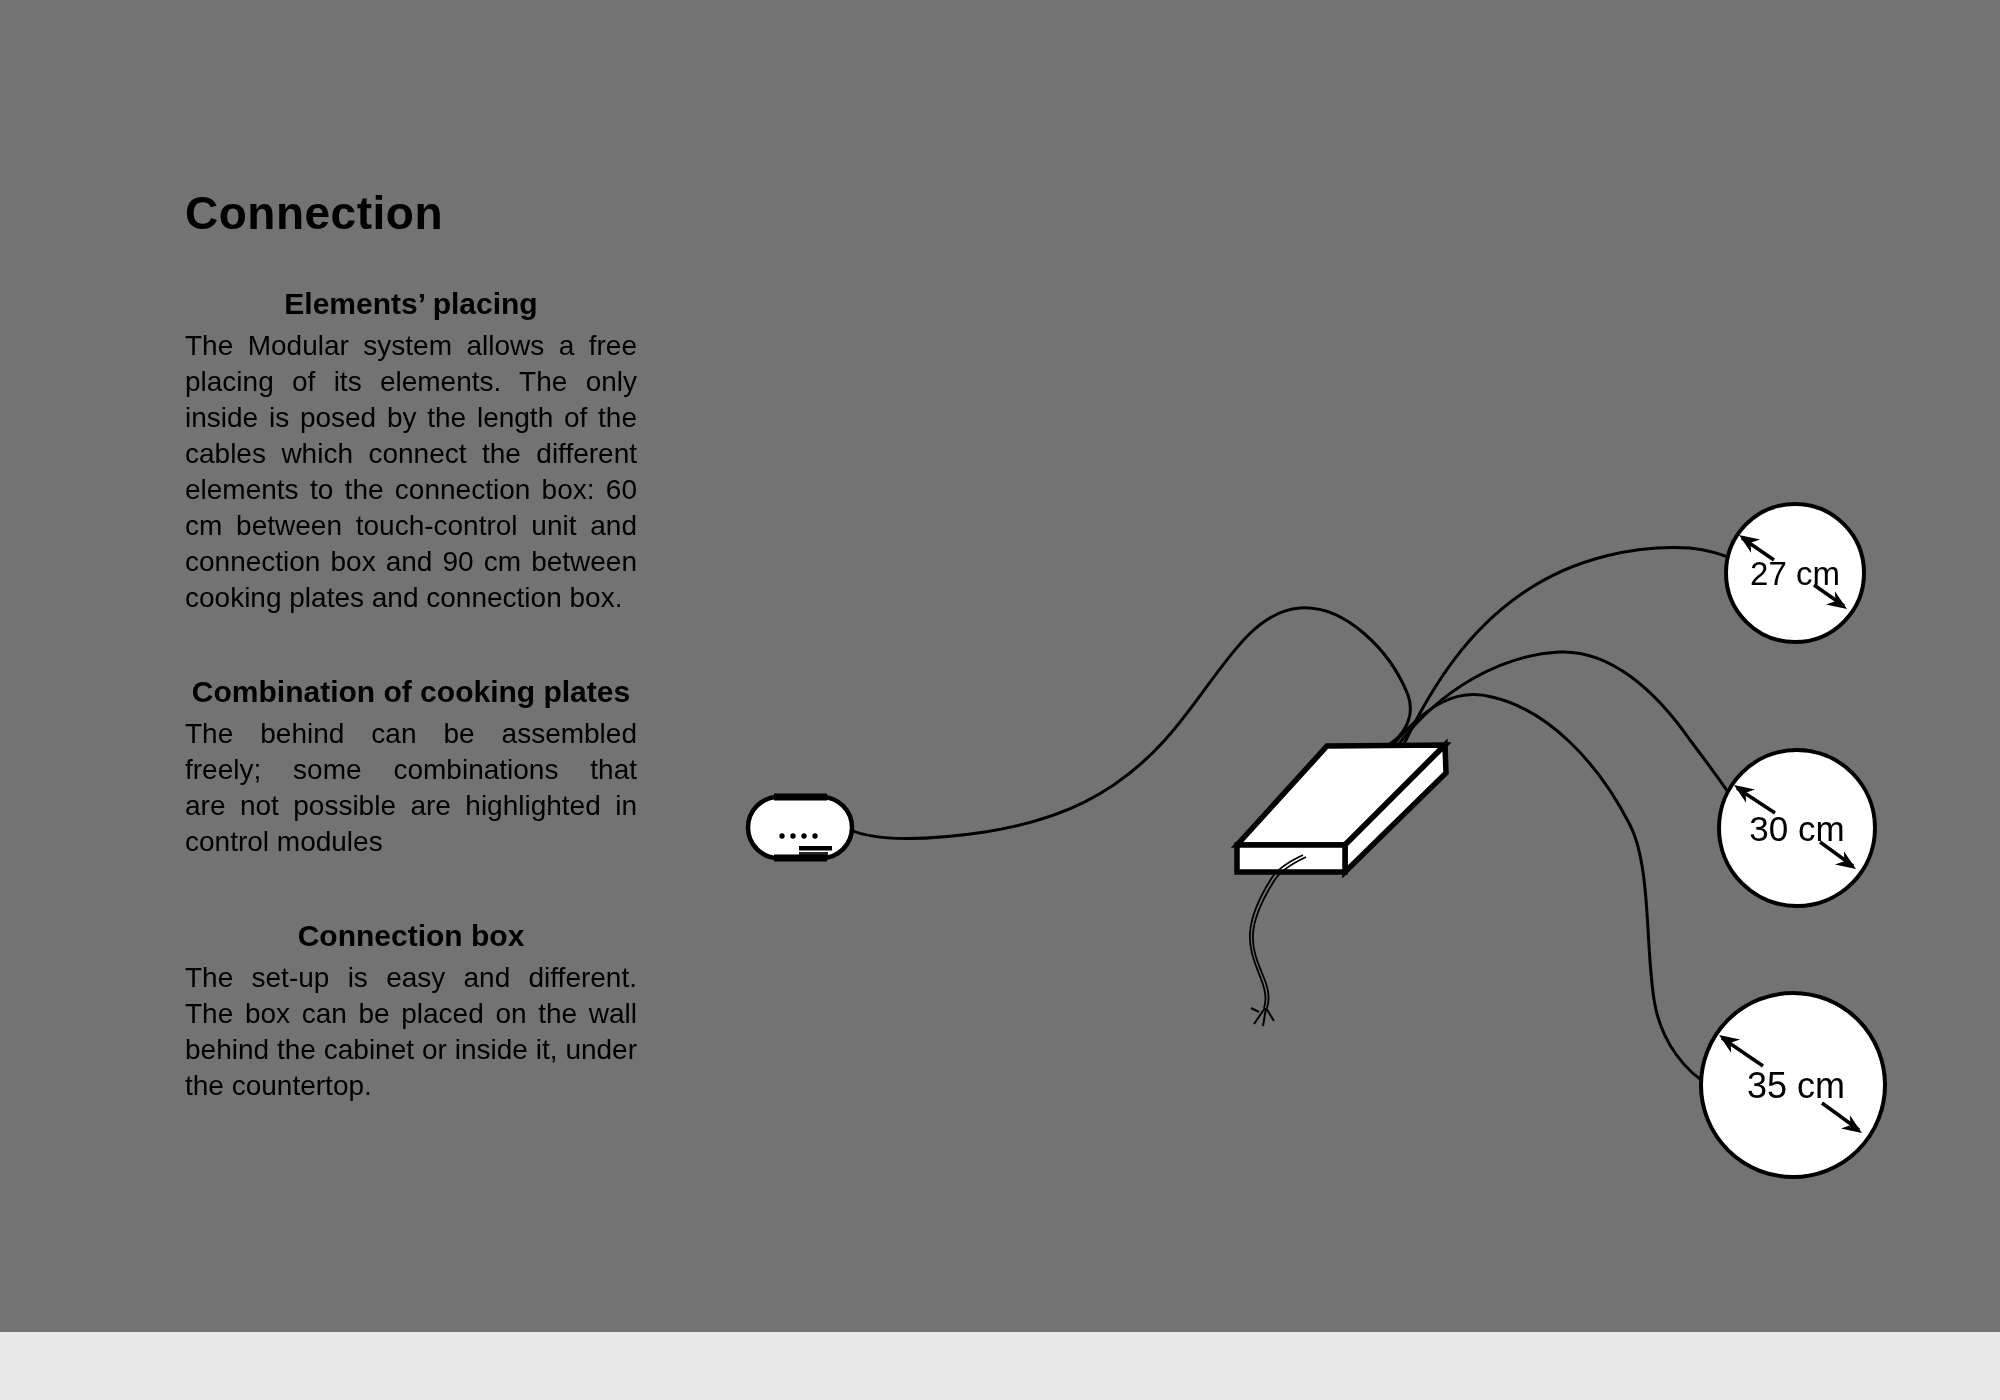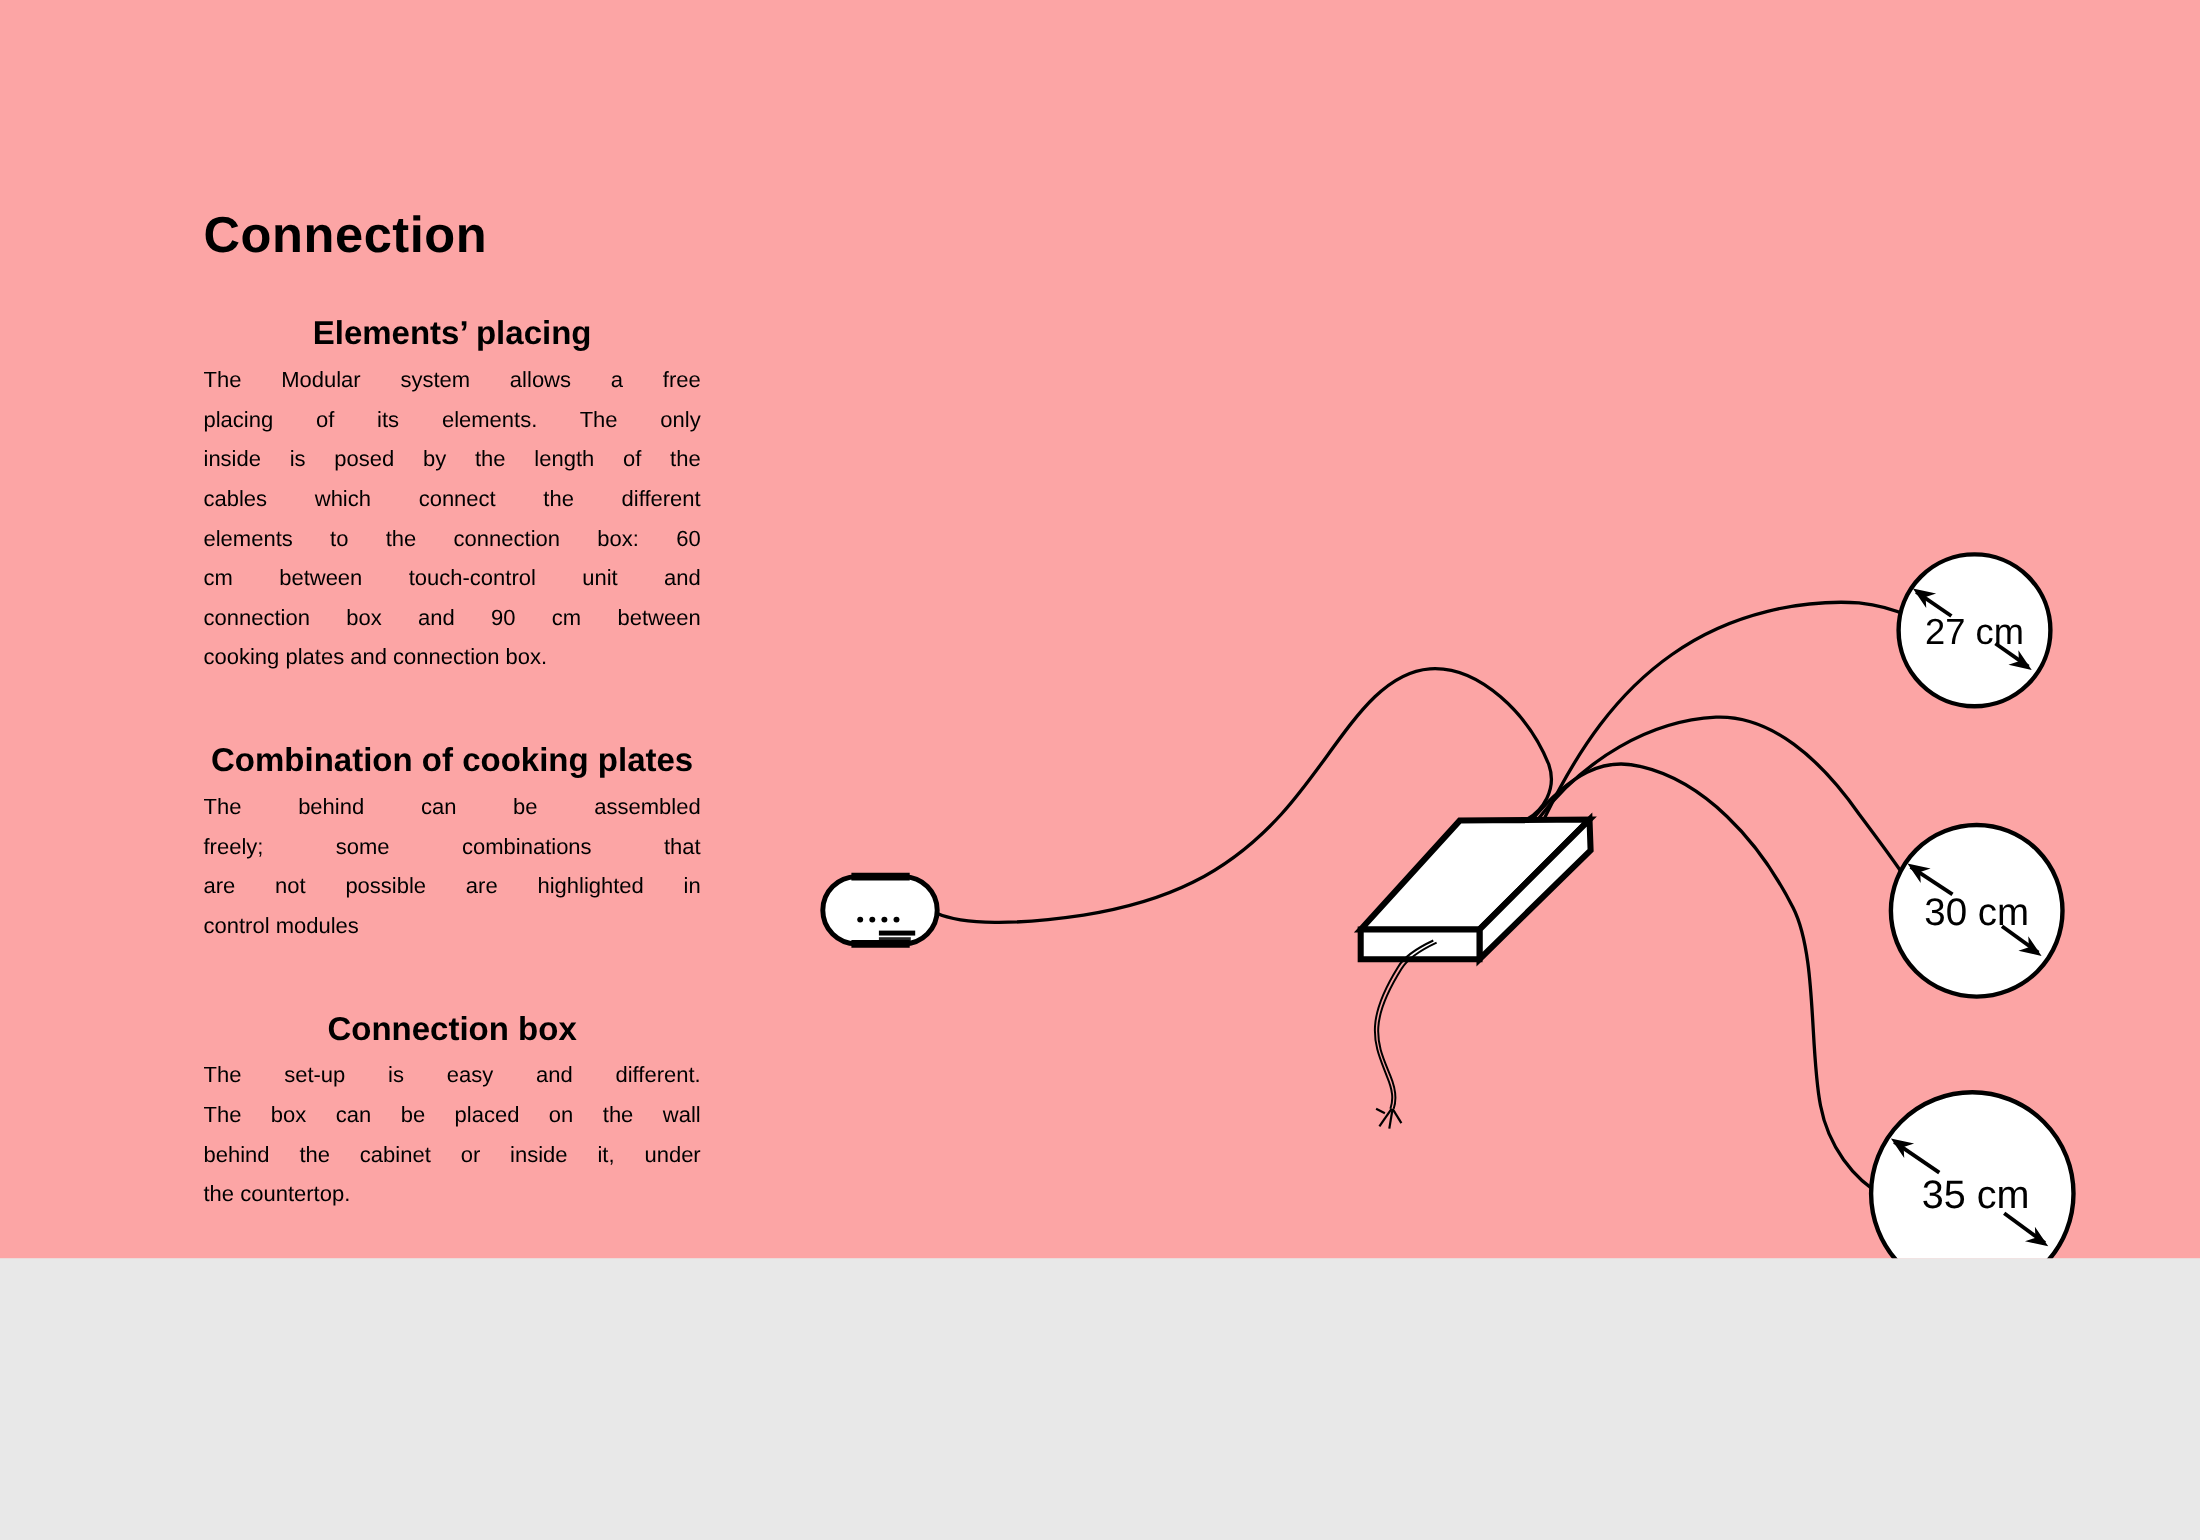--- a/index.html
+++ b/index.html
@@ -1,19 +1,19 @@
 <!DOCTYPE html>
 <html><head>
 <meta charset="utf-8">
 <style>
   html,body{margin:0;padding:0;background:#e8e8e8;}
   .page{
     position:relative;
-    width:2000px;height:1144px;
-    background:#fca5a5;
+    width:2000px;height:1332px;
+    background:#737373;
     overflow:hidden;
     font-family:"Liberation Sans", sans-serif;
     color:#000;
   }
   .text-col{
     position:absolute;
     left:185px;top:185px;
     width:452px;
   }
   .doc-title{
@@ -27,21 +27,21 @@
   .section{margin:0;}
   .section h2{
     margin:0 0 6px 0;
     font-size:30px;
     line-height:36px;
     font-weight:bold;
     text-align:center;
   }
   .section .body{
     margin:0 0 58px 0;
-    font-size:20px;
+    font-size:28px;
     line-height:36px;
   }
   .section:last-child .body{margin-bottom:0;}
   .ln{
     text-align:justify;
     text-align-last:justify;
     white-space:normal;
   }
   .ln.last{
     text-align-last:left;

